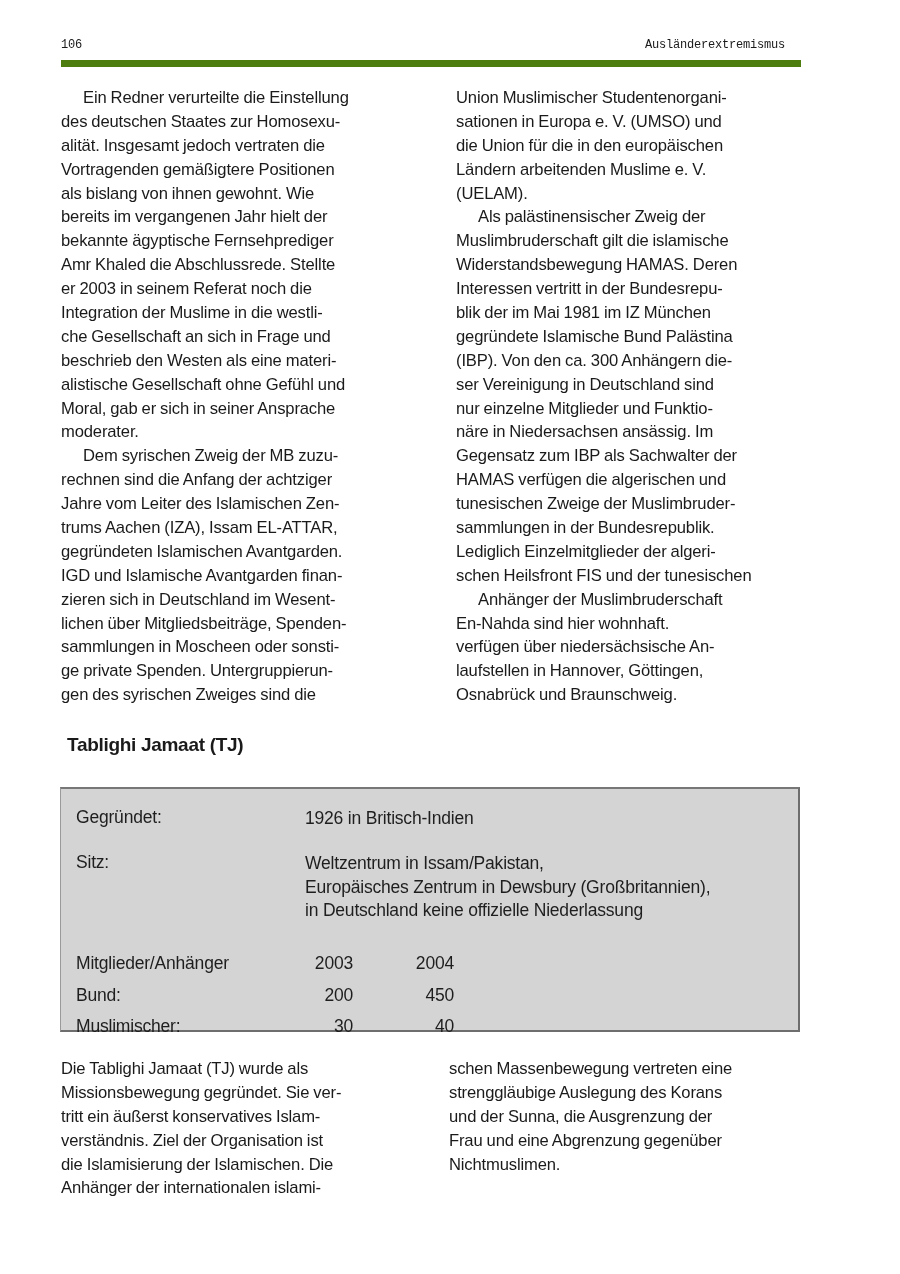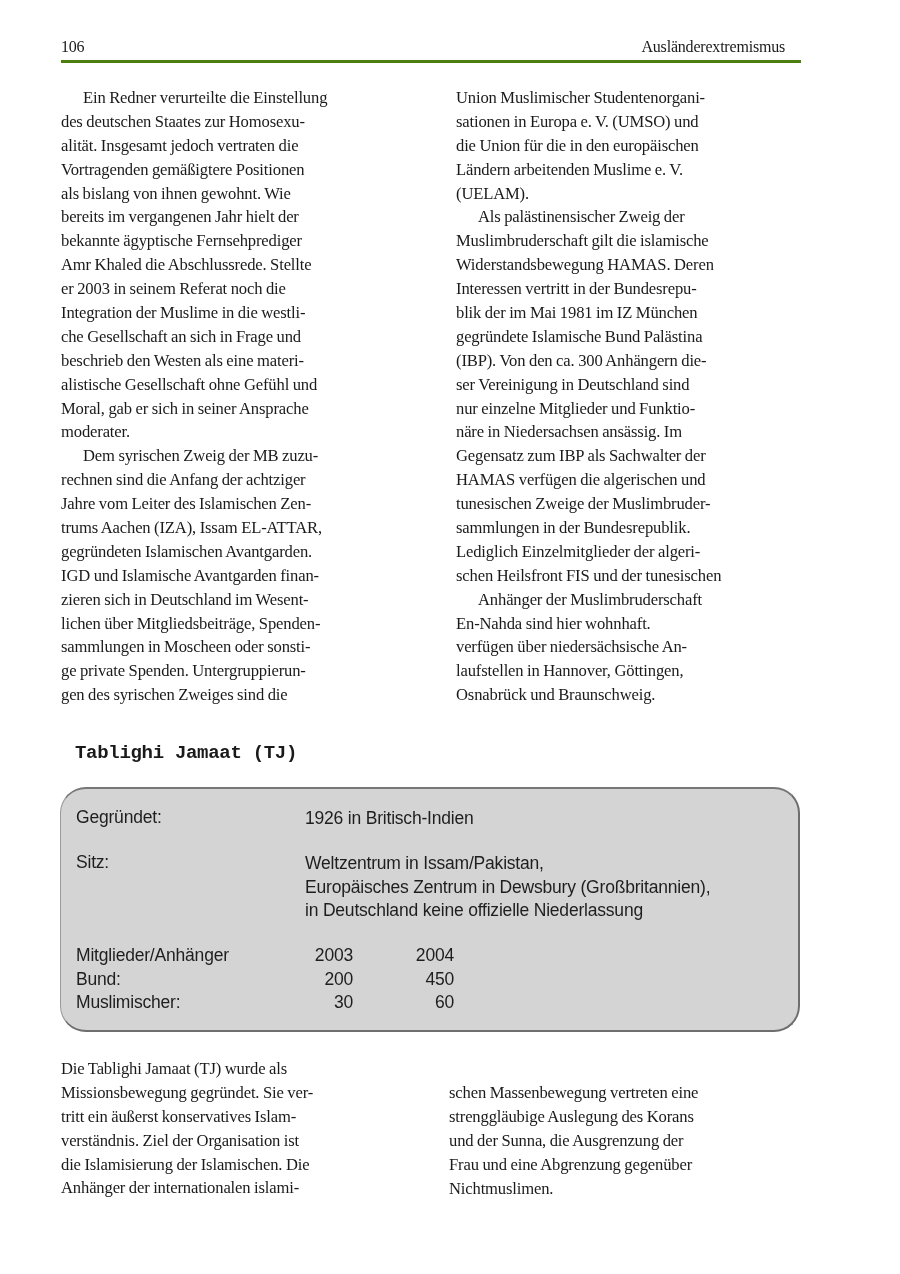--- a/index.html
+++ b/index.html
@@ -14,79 +14,78 @@
       overflow: hidden;
       font-family: "DejaVu Sans", "Liberation Sans", sans-serif;
       color: #1a1a1a;
     }
     .running-head {
       position: absolute;
       left: 61px;
       top: 36px;
       width: 740px;
       height: 24px;
-      border-bottom: 3px solid #4d7c0f;
-      font-family: Liberation Serif, serif;
-      font-size: 16px;
+      border-bottom: 7px solid #4d7c0f;
+      font-family: Liberation Mono, monospace;
+      font-size: 12px;
       letter-spacing: -0.2px;
     }
     .running-head .page-num {
       position: absolute;
       left: 0;
       top: 2px;
     }
     .running-head .section-title {
       position: absolute;
       right: 16px;
       top: 2px;
     }
     .col {
       position: absolute;
-      font-family: Liberation Serif, serif;
+      font-family: Liberation Sans, sans-serif;
       font-size: 16.6px;
       line-height: 23.9px;
       letter-spacing: -0.15px;
       word-spacing: -0.4px;
       white-space: nowrap;
     }
     .col .line { display: block; height: 23.9px; }
     .col .indent { padding-left: 22px; }
     .col-top-left { left: 61px; top: 86px; }
     .col-top-right { left: 456px; top: 86px; }
     .col-bottom-left { left: 61px; top: 1057px; }
-    .col-bottom-right { left: 449px; top: 1057px; margin-top: 24px; }
+    .col-bottom-right { left: 449px; top: 1057px; }
 
     .section-heading {
       position: absolute;
       left: 67px;
       top: 734px;
-      font-family: Liberation Mono, monospace;
+      font-family: Liberation Sans, sans-serif;
       font-weight: bold;
       font-size: 19px;
       letter-spacing: -0.3px;
-      margin: 8px;
+      margin: 0;
       text-align: center;
     }
     .fact-box {
       position: absolute;
       left: 60px;
       top: 787px;
       width: 740px;
       height: 245px;
       background: #d4d4d4;
       border-top: 2px solid #777777;
       border-left: 1px solid #9a9a9a;
       border-right: 2px solid #6e6e6e;
       border-bottom: 2px solid #6e6e6e;
       box-sizing: border-box;
       font-family: "Liberation Sans", sans-serif;
       font-size: 17.5px;
       letter-spacing: -0.2px;
       color: #1e1e1e;
-      border-radius: 26px;
     }
     .fact-box .label {
       position: absolute;
       left: 15px;
     }
     .fact-box .value {
       position: absolute;
       left: 244px;
       line-height: 23.5px;
       white-space: nowrap;
@@ -95,20 +94,21 @@
     .fact-box .row-seat { top: 63px; }
     .stats {
       position: absolute;
       left: 15px;
       top: 155px;
       line-height: 23.5px;
     }
     .stats .stats-row {
       display: flex;
       height: 23.5px;
+      margin-top: 8px;
     }
     .stats .stats-label { width: 230px; }
     .stats .stats-val { width: 47px; text-align: right; }
     .stats .stats-val + .stats-val { width: 101px; }
   </style>
 </head>
 <body>
 
 <div class="running-head">
   <span class="page-num">106</span>
@@ -193,21 +193,21 @@
       <span class="stats-val">2004</span>
     </div>
     <div class="stats-row">
       <span class="stats-label">Bund:</span>
       <span class="stats-val">200</span>
       <span class="stats-val">450</span>
     </div>
     <div class="stats-row">
       <span class="stats-label">Muslimischer:</span>
       <span class="stats-val">30</span>
-      <span class="stats-val">60</span>
+      <span class="stats-val">40</span>
     </div>
   </div>
 </div>
 
 <div class="col col-bottom-left">
   <span class="line">Die Tablighi Jamaat (TJ) wurde als</span>
   <span class="line">Missionsbewegung gegründet. Sie ver-</span>
   <span class="line">tritt ein äußerst konservatives Islam-</span>
   <span class="line">verständnis. Ziel der Organisation ist</span>
   <span class="line">die Islamisierung der Islamischen. Die</span>

